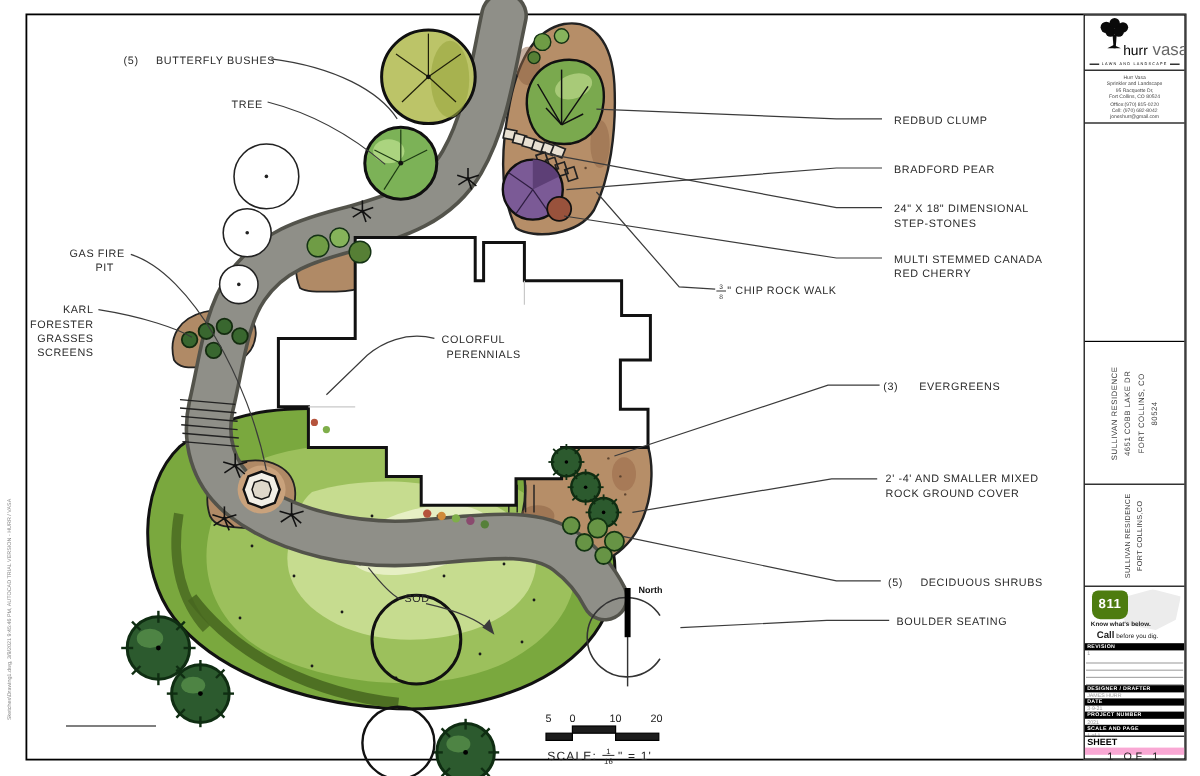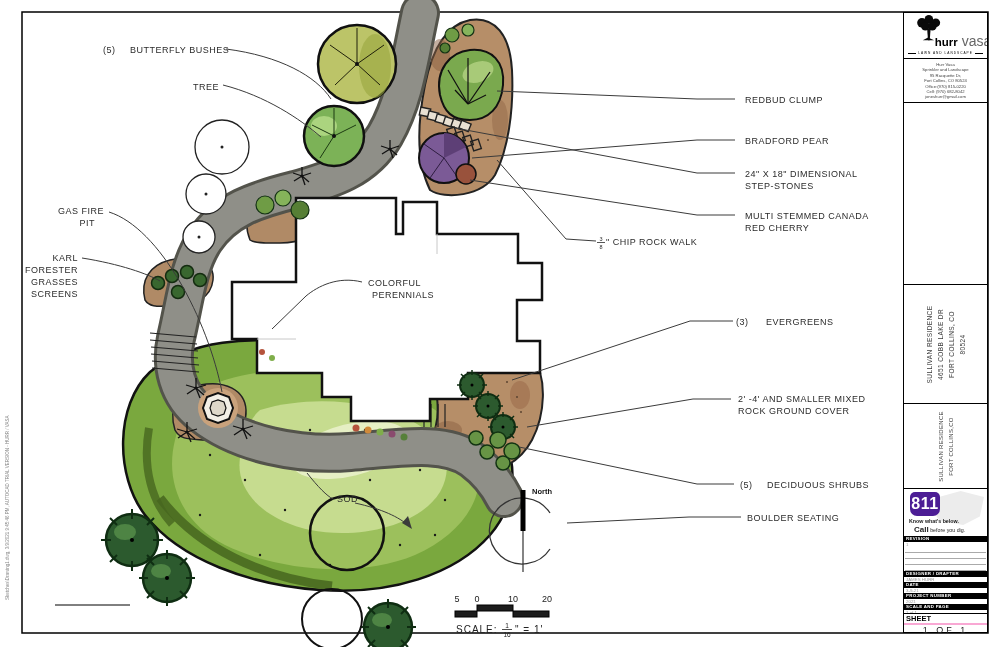--- a/index.html
+++ b/index.html
@@ -18,45 +18,45 @@
     border:1px solid #000;border-left:1.5px solid #000;box-sizing:border-box;z-index:5;}
   .tb-box{position:absolute;left:0;right:0;border-bottom:1px solid #000;box-sizing:border-box;overflow:hidden;}
   .tb-logo{top:0;height:46px;}
   .tb-address{top:46px;height:44px;}
   .tb-empty{top:90px;height:182px;}
   .tb-proj1{top:272px;height:119px;}
   .tb-proj2{top:391px;height:85px;}
   .tb-bottom{top:476px;height:145px;border-bottom:none;}
   .treelogo{position:absolute;left:6px;top:2px;}
   .wordmark{position:absolute;left:0;right:0;bottom:9px;display:flex;justify-content:center;align-items:baseline;}
-  .wm-hurr{font-weight:bold;font-size:11.5px;color:#000;margin-left:35px;}
+  .wm-hurr{font-weight:normal;font-size:11.5px;color:#000;margin-left:35px;}
   .wm-sep{width:1px;height:10px;background:#777;margin:0 2px;align-self:center;}
   .wm-vasa{font-size:14px;color:#666;}
   .tagline{position:absolute;left:4px;right:4px;bottom:3px;display:flex;align-items:center;gap:2px;
     font-size:3.2px;letter-spacing:1px;color:#000;white-space:nowrap;}
   .tagline::before,.tagline::after{content:"";flex:1;height:1px;background:#000;}
   .addr{padding-top:3px;text-align:center;font-size:4.2px;line-height:5.4px;color:#444;}
   .vert{position:absolute;display:flex;flex-direction:column;justify-content:center;text-align:center;
     color:#3a3a3a;transform:rotate(-90deg);}
   .vert1{width:119px;height:83px;left:-18px;top:290px;font-size:6.5px;line-height:11px;letter-spacing:.4px;}
   .vert2{width:85px;height:83px;left:-1px;top:392px;font-size:6px;line-height:10px;letter-spacing:.3px;}
   .map-bg{position:absolute;top:2px;right:3px;width:52px;height:34px;background:#ececec;
     clip-path:polygon(8% 20%,55% 0,100% 18%,92% 75%,60% 100%,15% 88%,0 55%);}
-  .shield811{position:absolute;left:6px;top:3px;width:30px;height:24px;background:#4c1d95;
+  .shield811{position:absolute;left:6px;top:3px;width:30px;height:24px;background:#4d7c0f;
     border-radius:5px 5px 7px 7px;display:flex;align-items:center;justify-content:center;
-    color:#fff;font-weight:bold;font-size:16px;letter-spacing:.5px;}
+    color:#fff;font-weight:bold;font-size:11px;letter-spacing:.5px;}
   .know{position:absolute;top:29px;left:5px;right:2px;font-size:5.3px;font-weight:bold;color:#222;}
   .dig{position:absolute;top:36px;left:10px;right:2px;font-size:5.3px;color:#222;}
   .dig .call{font-size:8px;font-weight:bold;text-align:right;}
   .tb-fields{position:absolute;top:47px;left:0;right:0;}
   .f-bar{background:#000;color:#fff;font-size:4.4px;font-weight:bold;line-height:6px;height:6px;padding:0 2px;letter-spacing:.3px;}
   .f-val{font-size:4.4px;color:#999;line-height:5px;height:5px;padding:0 2px;}
   .ruled{margin:0 1px;}
   .ruled div{height:5px;border-bottom:.5px solid #aaa;}
-  .sheetbar{position:absolute;top:124px;left:0;right:0;border-top:1px solid #000;border-bottom:2px solid #f9a8d4;
+  .sheetbar{position:absolute;top:124px;left:0;right:0;border-top:1px solid #000;border-bottom:6px solid #f9a8d4;
     font-weight:bold;font-size:7.5px;line-height:9px;padding:0 2px;color:#000;}
   .sheetval{position:absolute;top:136px;left:0;right:0;text-align:center;font-size:9px;letter-spacing:3px;color:#222;}
 
   .edge-note{position:absolute;left:5px;top:600px;width:270px;transform-origin:0 0;
     transform:rotate(-90deg);font-size:4.5px;color:#888;white-space:nowrap;z-index:4;}
 </style>
 </head>
 <body>
 
 <div class="sheet">

